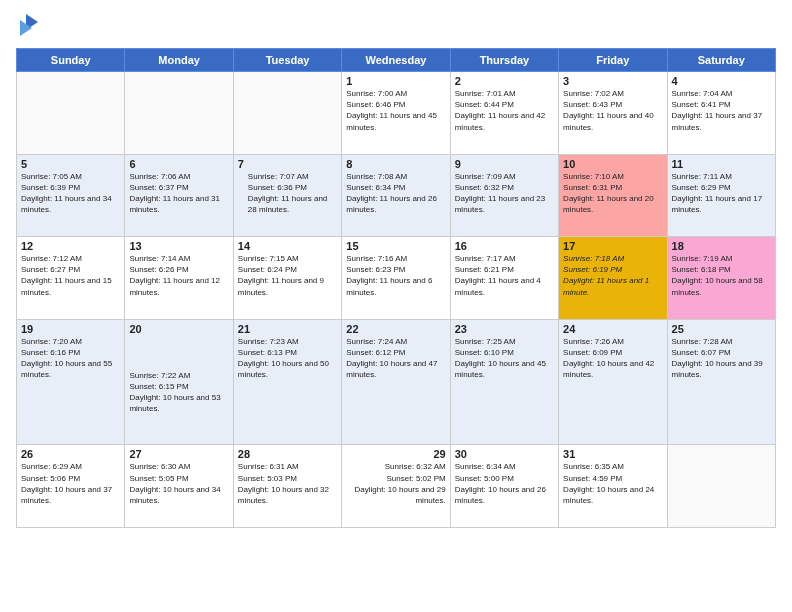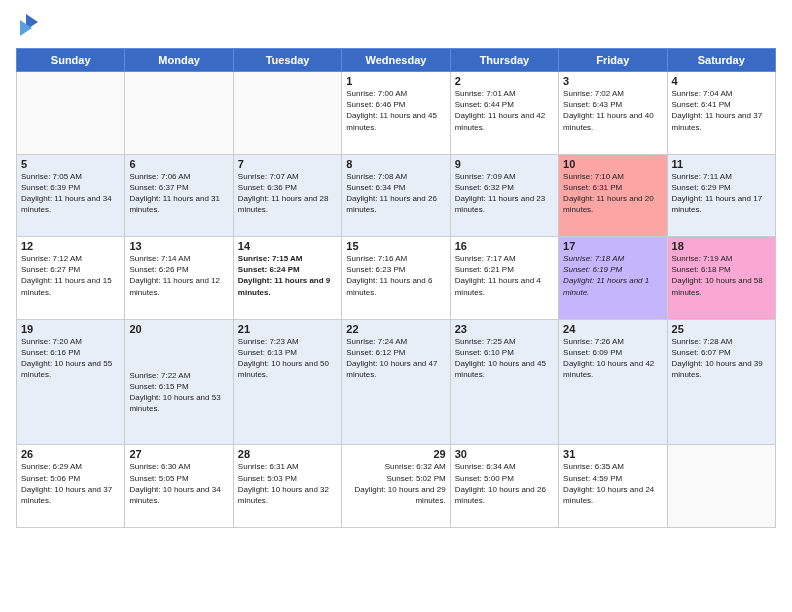--- a/index.html
+++ b/index.html
@@ -160,21 +160,21 @@
 Daylight: 11 hours and 34 minutes.</div>
           </td>
           <td style="background: rgb(232, 238, 248);">
             <span class="day-num">6</span>
             <div class="day-info" style="white-space: pre-line;">Sunrise: 7:06 AM
 Sunset: 6:37 PM
 Daylight: 11 hours and 31 minutes.</div>
           </td>
           <td style="background: rgb(232, 238, 248);">
             <span class="day-num">7</span>
-            <div class="day-info" style="white-space: pre-line;">Sunrise: 7:07 AM
+            <div class="day-info" style="white-space: pre-line; margin-left: 10px;">Sunrise: 7:07 AM
 Sunset: 6:36 PM
 Daylight: 11 hours and 28 minutes.</div>
           </td>
           <td style="background: rgb(232, 238, 248);">
             <span class="day-num">8</span>
             <div class="day-info" style="white-space: pre-line;">Sunrise: 7:08 AM
 Sunset: 6:34 PM
 Daylight: 11 hours and 26 minutes.</div>
           </td>
           <td style="background: rgb(232, 238, 248);">
@@ -204,37 +204,37 @@
 Daylight: 11 hours and 15 minutes.</div>
           </td>
           <td style="background: rgb(255, 255, 255);">
             <span class="day-num">13</span>
             <div class="day-info" style="white-space: pre-line;">Sunrise: 7:14 AM
 Sunset: 6:26 PM
 Daylight: 11 hours and 12 minutes.</div>
           </td>
           <td style="background: rgb(255, 255, 255);">
             <span class="day-num">14</span>
-            <div class="day-info" style="white-space: pre-line; font-weight: bold;">Sunrise: 7:15 AM
+            <div class="day-info" style="white-space: pre-line;">Sunrise: 7:15 AM
 Sunset: 6:24 PM
 Daylight: 11 hours and 9 minutes.</div>
           </td>
           <td style="background: rgb(255, 255, 255);">
             <span class="day-num">15</span>
             <div class="day-info" style="white-space: pre-line;">Sunrise: 7:16 AM
 Sunset: 6:23 PM
 Daylight: 11 hours and 6 minutes.</div>
           </td>
           <td style="background: rgb(255, 255, 255);">
             <span class="day-num">16</span>
             <div class="day-info" style="white-space: pre-line;">Sunrise: 7:17 AM
 Sunset: 6:21 PM
 Daylight: 11 hours and 4 minutes.</div>
           </td>
-          <td style="background: #c4b5fd;">
+          <td style="background: #eab308;">
             <span class="day-num">17</span>
             <div class="day-info" style="white-space: pre-line; font-style: italic;">Sunrise: 7:18 AM
 Sunset: 6:19 PM
 Daylight: 11 hours and 1 minute.</div>
           </td>
           <td style="background: #f9a8d4;">
             <span class="day-num">18</span>
             <div class="day-info" style="white-space: pre-line;">Sunrise: 7:19 AM
 Sunset: 6:18 PM
 Daylight: 10 hours and 58 minutes.</div>

